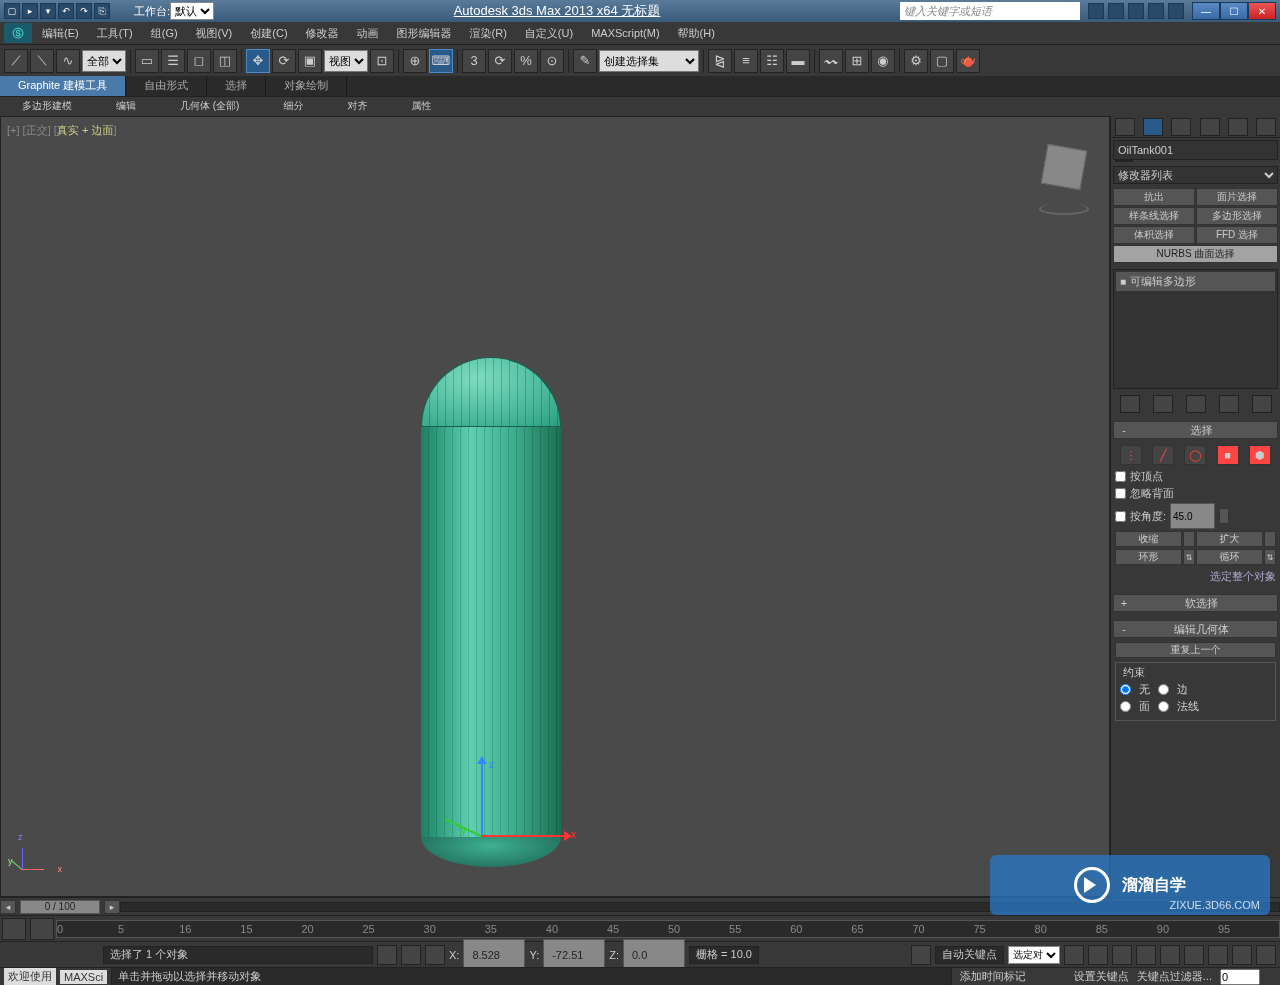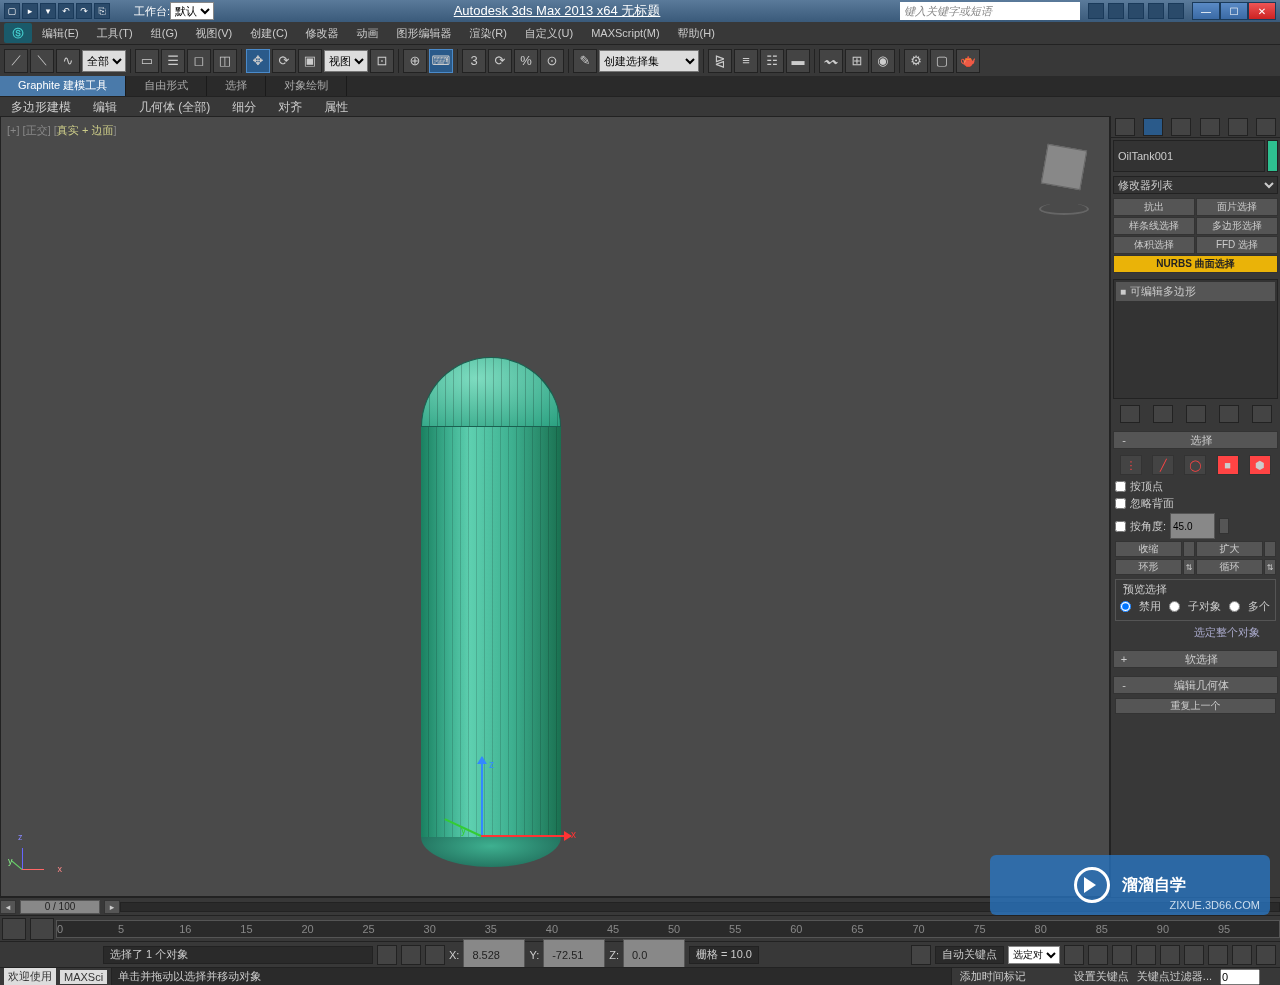--- a/index.html
+++ b/index.html
@@ -21,21 +21,21 @@
 .menubar .mi { padding:2px 8px; cursor:pointer; color:#ccc; }
 .toolbar { height:32px; background:#383838; border-top:1px solid #222; display:flex; align-items:center; padding:0 4px; gap:2px; }
 .toolbar .tbtn { width:24px; height:24px; background:#444; border:1px solid #222; display:flex; align-items:center; justify-content:center; cursor:pointer; font-size:13px; }
 .toolbar .tbtn.active { background:#2a5a8a; border-color:#4a8aca; }
 .toolbar select { height:22px; background:#ddd; font-size:11px; }
 .toolbar .sep { width:1px; height:24px; background:#222; margin:0 2px; }
 .ribbon-tabs { height:20px; background:#2a2a2a; display:flex; }
 .ribbon-tabs .rtab { padding:2px 18px; cursor:pointer; color:#aaa; border-right:1px solid #1a1a1a; }
 .ribbon-tabs .rtab.active { background:#4a7aaa; color:#fff; }
 .ribbon-sub { height:20px; background:#383838; display:flex; border-top:1px solid #222; }
-.ribbon-sub .rsub { padding:2px 11px; cursor:pointer; color:#ccc; font-size:12px; }
+.ribbon-sub .rsub { padding:2px 22px; cursor:pointer; color:#ccc; font-size:10px; }
 .main { display:flex; height:calc(985px - 22px - 22px - 32px - 20px - 20px - 18px - 26px - 26px - 18px); }
 .viewport { flex:1; background:#4a4a4a; position:relative; border:1px solid #222; }
 .viewport-label { position:absolute; top:6px; left:6px; font-size:11px; color:#888; }
 .viewport-label .yl { color:#cc8; }
 .viewcube { position:absolute; top:30px; right:15px; width:60px; height:60px; }
 .viewcube .cube { width:40px; height:40px; background:#888; margin:0 auto; border:1px solid #666; position:relative; transform:rotate(10deg); }
 .viewcube .ring { position:absolute; bottom:-8px; left:5px; width:50px; height:12px; border:2px solid #666; border-radius:50%; border-top:none; }
 .cylinder { position:absolute; left:420px; top:240px; width:140px; height:510px; }
 .cyl-top { width:140px; height:70px; background:radial-gradient(ellipse at 40% 30%,#7edcc0,#2aa080); border-radius:50% 50% 0 0 / 100% 100% 0 0; border:1px solid #1a6050; position:relative; }
 .cyl-top::before { content:""; position:absolute; top:0; left:0; right:0; bottom:0; background:repeating-linear-gradient(90deg,transparent 0,transparent 7px,rgba(0,0,0,0.2) 7px,rgba(0,0,0,0.2) 8px); border-radius:inherit; }
@@ -55,29 +55,29 @@
 .world-axis .wz { position:absolute; left:6px; bottom:6px; width:1px; height:22px; background:#66f; }
 .world-axis .wx { position:absolute; left:6px; bottom:6px; width:22px; height:1px; background:#f66; }
 .world-axis .wy { position:absolute; left:6px; bottom:6px; width:14px; height:1px; background:#6c6; transform:rotate(-140deg); transform-origin:left; }
 .world-axis .wlz { position:absolute; left:2px; top:-4px; color:#88f; font-size:9px; }
 .world-axis .wlx { position:absolute; right:-6px; bottom:2px; color:#f88; font-size:9px; }
 .world-axis .wly { position:absolute; left:-8px; bottom:10px; color:#8e8; font-size:9px; }
 .panel { width:170px; background:#383838; border-left:1px solid #222; display:flex; flex-direction:column; }
 .panel-icons { height:22px; display:flex; justify-content:space-around; align-items:center; border-bottom:1px solid #222; }
 .panel-icons .pi { width:20px; height:18px; background:#444; border:1px solid #222; cursor:pointer; }
 .panel-icons .pi.active { background:#2a5a8a; }
-.obj-row { display:flex; height:32px; margin:2px; }
+.obj-row { display:flex; height:22px; margin:2px;flex-direction:column; }
 .obj-row input { flex:1; background:#333; border:1px solid #222; color:#ccc; padding:0 4px; font-size:11px; }
 .obj-row .sw { width:18px; background:#2ec090; border:1px solid #222; margin-left:2px; }
 .mod-row { margin:2px; }
 .mod-row select { width:100%; height:18px; background:#333; color:#ccc; border:1px solid #222; font-size:11px; }
 .btn-grid { display:grid; grid-template-columns:1fr 1fr; gap:1px; margin:2px; }
 .btn-grid .bg { height:18px; background:#555; border:1px solid #333; display:flex; align-items:center; justify-content:center; font-size:10px; cursor:pointer; }
 .btn-grid .bg.wide { grid-column:1/3; }
-.btn-grid .bg.light { background:#eab308; color:#222;font-weight:bold; }
+.btn-grid .bg.light { background:#a3a3a3; color:#222; }
 .stack { margin:4px 2px; height:120px; background:#333; border:1px solid #222; padding:2px; }
 .stack-item { background:#555; padding:2px 4px; display:flex; align-items:center; gap:4px; font-size:10px; }
 .stack-btns { display:flex; justify-content:space-around; margin:2px; }
 .stack-btns .sb { width:20px; height:18px; background:#444; border:1px solid #222; cursor:pointer; }
 .rollout-hdr { height:18px; background:#555; border:1px solid #333; margin:6px 2px 2px; display:flex; align-items:center; padding:0 4px; font-size:11px; cursor:pointer; }
 .rollout-hdr .pm { width:12px; text-align:center; }
 .rollout-hdr .rt { flex:1; text-align:center; }
 .rollout-body { margin:0 4px; font-size:10px; }
 .subobj { display:flex; justify-content:space-around; margin:4px 0; }
 .subobj .so { width:22px; height:20px; border:1px solid #333; background:#444; cursor:pointer; display:flex; align-items:center; justify-content:center; }
@@ -90,21 +90,21 @@
 .chk-row input[type=checkbox] { width:11px; height:11px; }
 .chk-row input[type=text] { width:45px; height:16px; background:#888; border:1px solid #555; font-size:10px; padding:12px 2px; }
 .chk-row .spin { width:10px; height:16px; background:#555; border:1px solid #333; }
 .btn2 { display:grid; grid-template-columns:1fr auto 1fr auto; gap:1px; margin:2px 0; }
 .btn2 .b2 { height:16px; background:#555; border:1px solid #333; display:flex; align-items:center; justify-content:center; font-size:10px; cursor:pointer; }
 .btn2 .s2 { width:12px; height:16px; background:#555; border:1px solid #333; font-size:8px; display:flex; align-items:center; justify-content:center; }
 .grp { border:1px solid #555; margin:4px 0; padding:4px; font-size:10px; }
 .grp-title { margin-top:-10px; background:#383838; display:inline-block; padding:0 3px; }
 .rad-row { display:flex; gap:8px; margin:2px 0; align-items:center; }
 .rad-row input[type=radio] { width:11px; height:11px; }
-.link-row { text-align:right; margin:4px 16px; color:#aac; cursor:pointer; }
+.link-row { text-align:right; margin:4px 0; color:#aac; cursor:pointer; }
 .timeslider { height:18px; background:#383838; display:flex; align-items:center; border-top:1px solid #222; }
 .timeslider .tsbtn { width:16px; height:14px; background:#555; border:1px solid #333; font-size:9px; display:flex; align-items:center; justify-content:center; cursor:pointer; }
 .timeslider .tshandle { width:80px; height:14px; background:#888; border:1px solid #555; margin:0 4px; font-size:10px; display:flex; align-items:center; justify-content:center; color:#222; }
 .timeslider .tstrack { flex:1; height:10px; background:#2a2a2a; border:1px solid #222; }
 .trackbar { height:26px; background:#383838; display:flex; align-items:center; border-top:1px solid #222; }
 .trackbar .tb-ico { width:24px; height:22px; background:#444; border:1px solid #222; margin:0 2px; }
 .trackbar .tb-ruler { flex:1; height:18px; background:#2a2a2a; border:1px solid #555; position:relative; font-size:9px; color:#888; }
 .trackbar .tb-ruler .tick { position:absolute; top:2px; }
 .statusbar { height:26px; background:#383838; display:flex; align-items:center; border-top:1px solid #222; padding:0 4px; gap:4px; font-size:10px; }
 .statusbar .sb-box { background:#2a2a2a; border:1px solid #222; padding:2px 6px; height:18px; display:flex; align-items:center; }
@@ -326,46 +326,50 @@
           <div class="s2"></div>
         <div class="b2">扩大</div>
           <div class="s2"></div>
       </div>
       <div class="btn2">
         <div class="b2">环形</div>
           <div class="s2">⇅</div>
         <div class="b2">循环</div>
           <div class="s2">⇅</div>
       </div>
-      <div class="grp">
-        <div class="grp-title">预览选择</div>
-        <div class="rad-row">
-          <input type="radio" checked="" style="">
-            <span>禁用</span>
-          <input type="radio" style="">
-            <span>子对象</span>
-          <input type="radio" style="">
-            <span>多个</span>
-        </div>
-      </div>
       <div class="link-row">选定整个对象</div>
     </div>
 
     <div class="rollout-hdr">
         <span class="pm">+</span>
         <span class="rt">软选择</span>
       </div>
     <div class="rollout-hdr">
         <span class="pm">-</span>
         <span class="rt">编辑几何体</span>
       </div>
     <div class="rollout-body">
       <div class="btn2">
           <div class="b2" style="grid-column:1/5">重复上一个</div>
         </div>
+      <div class="grp">
+        <div class="grp-title">约束</div>
+        <div class="rad-row">
+          <input type="radio" checked="" style="">
+            <span>无</span>
+          <input type="radio" style="">
+            <span>边</span>
+        </div>
+        <div class="rad-row">
+          <input type="radio" style="">
+            <span>面</span>
+          <input type="radio" style="">
+            <span>法线</span>
+        </div>
+      </div>
     </div>
   </div>
 </div>
 
 <div class="timeslider">
   <div class="tsbtn">◂</div>
   <div class="tshandle">0 / 100</div>
   <div class="tsbtn">▸</div>
   <div class="tstrack"></div>
 </div>

